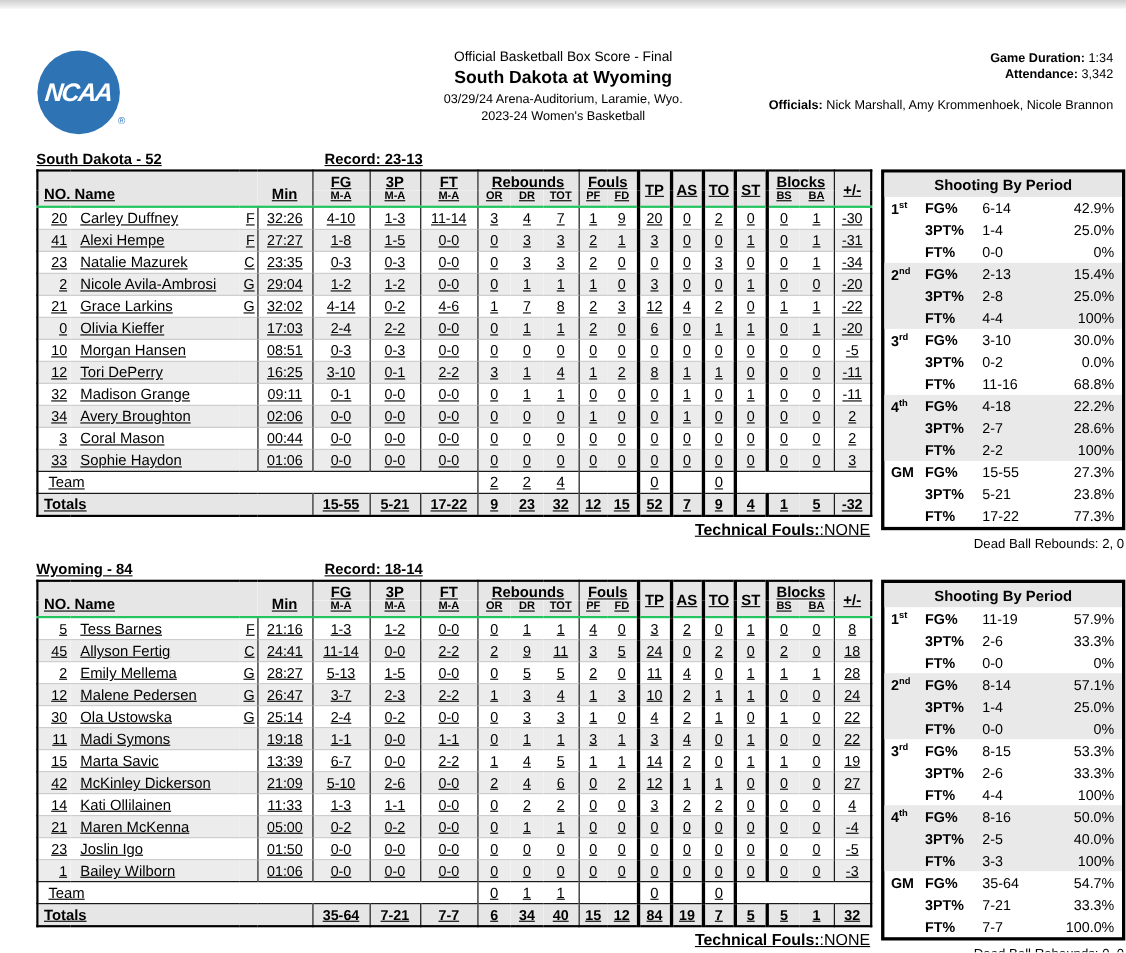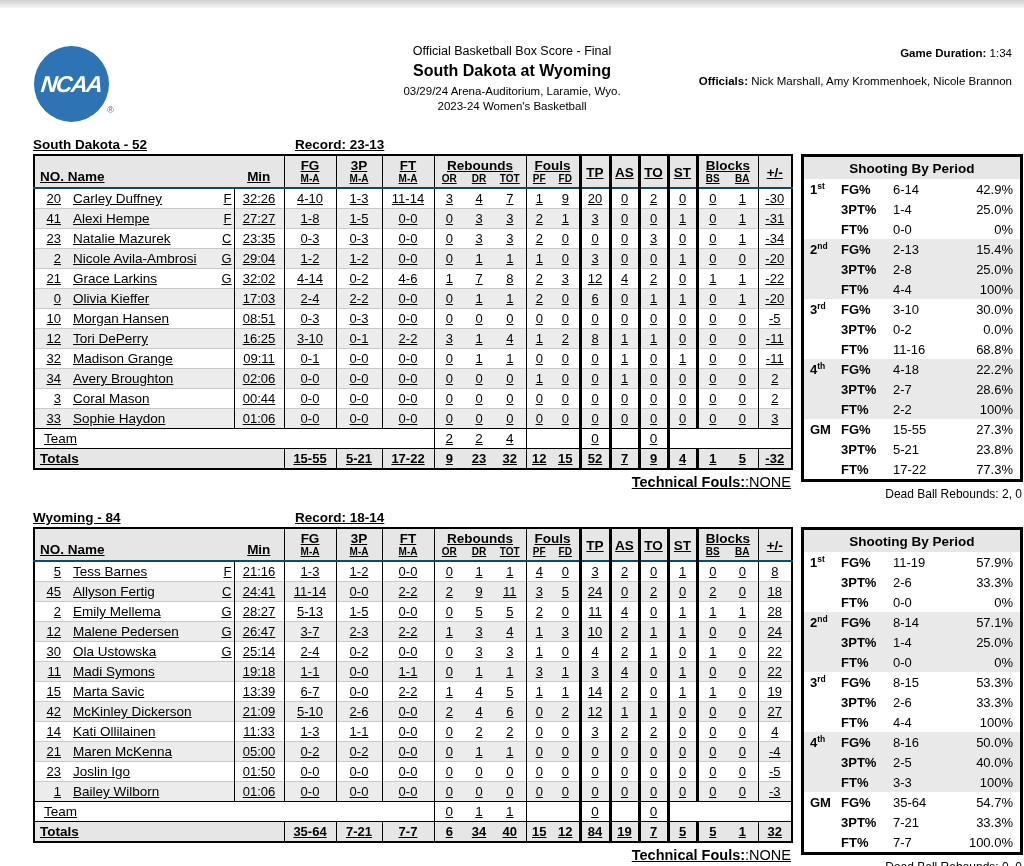--- a/index.html
+++ b/index.html
@@ -31,21 +31,21 @@
 
   
   table.box { width:758px; border-collapse:collapse; table-layout:fixed; border:2px solid #000; }
   table.box th, table.box td { overflow:hidden; white-space:nowrap; }
   thead { background:#e6e6e6; }
   thead tr.h1 th { font-size:13.5px; font-weight:bold; padding:2px 1px 0; text-align:center; }
   thead tr.sub th { font-size:10px; font-weight:bold; padding:0 1px 3px; text-align:center; }
   th.rspan { vertical-align:bottom; padding-bottom:3px !important; }
   th.mid { vertical-align:middle !important; padding-bottom:0 !important; }
   th.th-name { text-align:left !important; padding-left:5px !important; }
-  thead { border-bottom:2px solid #0c4a6e; }
+  thead { border-bottom:2px solid #22c55e; }
   td { font-size:13px; padding:2px 1px; text-align:center; height:20px; }
   .c-no { text-align:right; padding-right:3px; }
   .c-name { text-align:left; padding-left:9px; font-size:13.5px; }
   .c-pos { text-align:right; padding-right:2px; }
   .bl { border-left:1px solid #000; }
   .thick { border-left:3px solid #000; border-right:3px solid #000; }
   tbody tr.stripe { background:#ececec; }
   tbody tr + tr { border-top:1px solid #c9c9c9; }
   tbody tr.team-row { border-top:1.5px solid #000; background:#fff; }
   tbody tr.team-row td { font-size:13.5px; }
@@ -80,20 +80,21 @@
       <span class="logo-reg">®</span>
     </div>
     <div class="hdr-center">
       <div class="hc1">Official Basketball Box Score - Final</div>
       <div class="hc2">South Dakota at Wyoming</div>
       <div class="hc3">03/29/24 Arena-Auditorium, Laramie, Wyo.</div>
       <div class="hc4">2023-24 Women's Basketball</div>
     </div>
     <div class="hdr-right">
       <div><b>Game Duration:</b> <span>1:34</span></div>
+      <div><b>Attendance:</b> <span>3,342</span></div>
       <div class="officials"><b>Officials:</b> <span>Nick Marshall, Amy Krommenhoek, Nicole Brannon</span></div>
     </div>
   </header>
 
   <section class="team-section">
     <div class="left-col">
       <div class="team-head">
         <span class="team-title">South Dakota - 52</span>
         <span class="team-record">Record: 23-13</span>
       </div>

